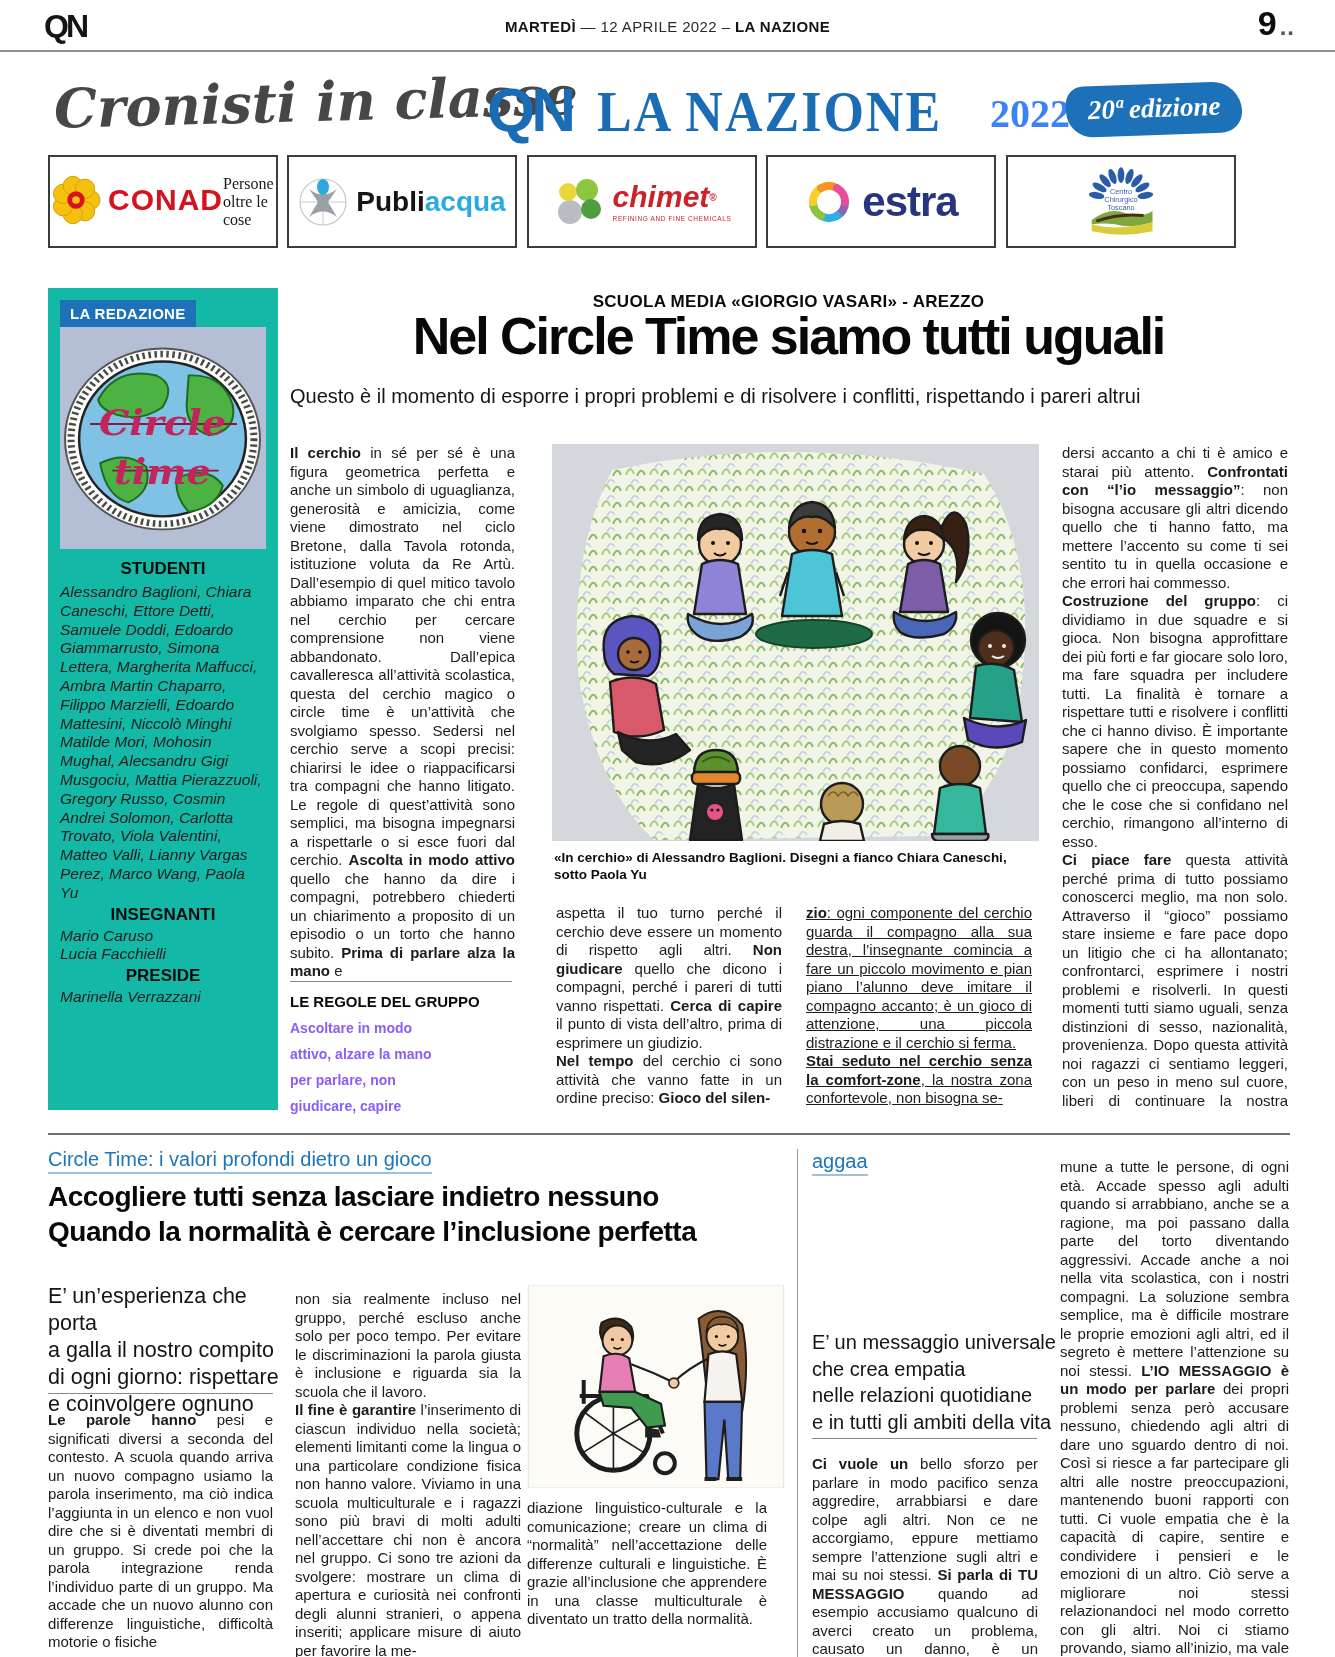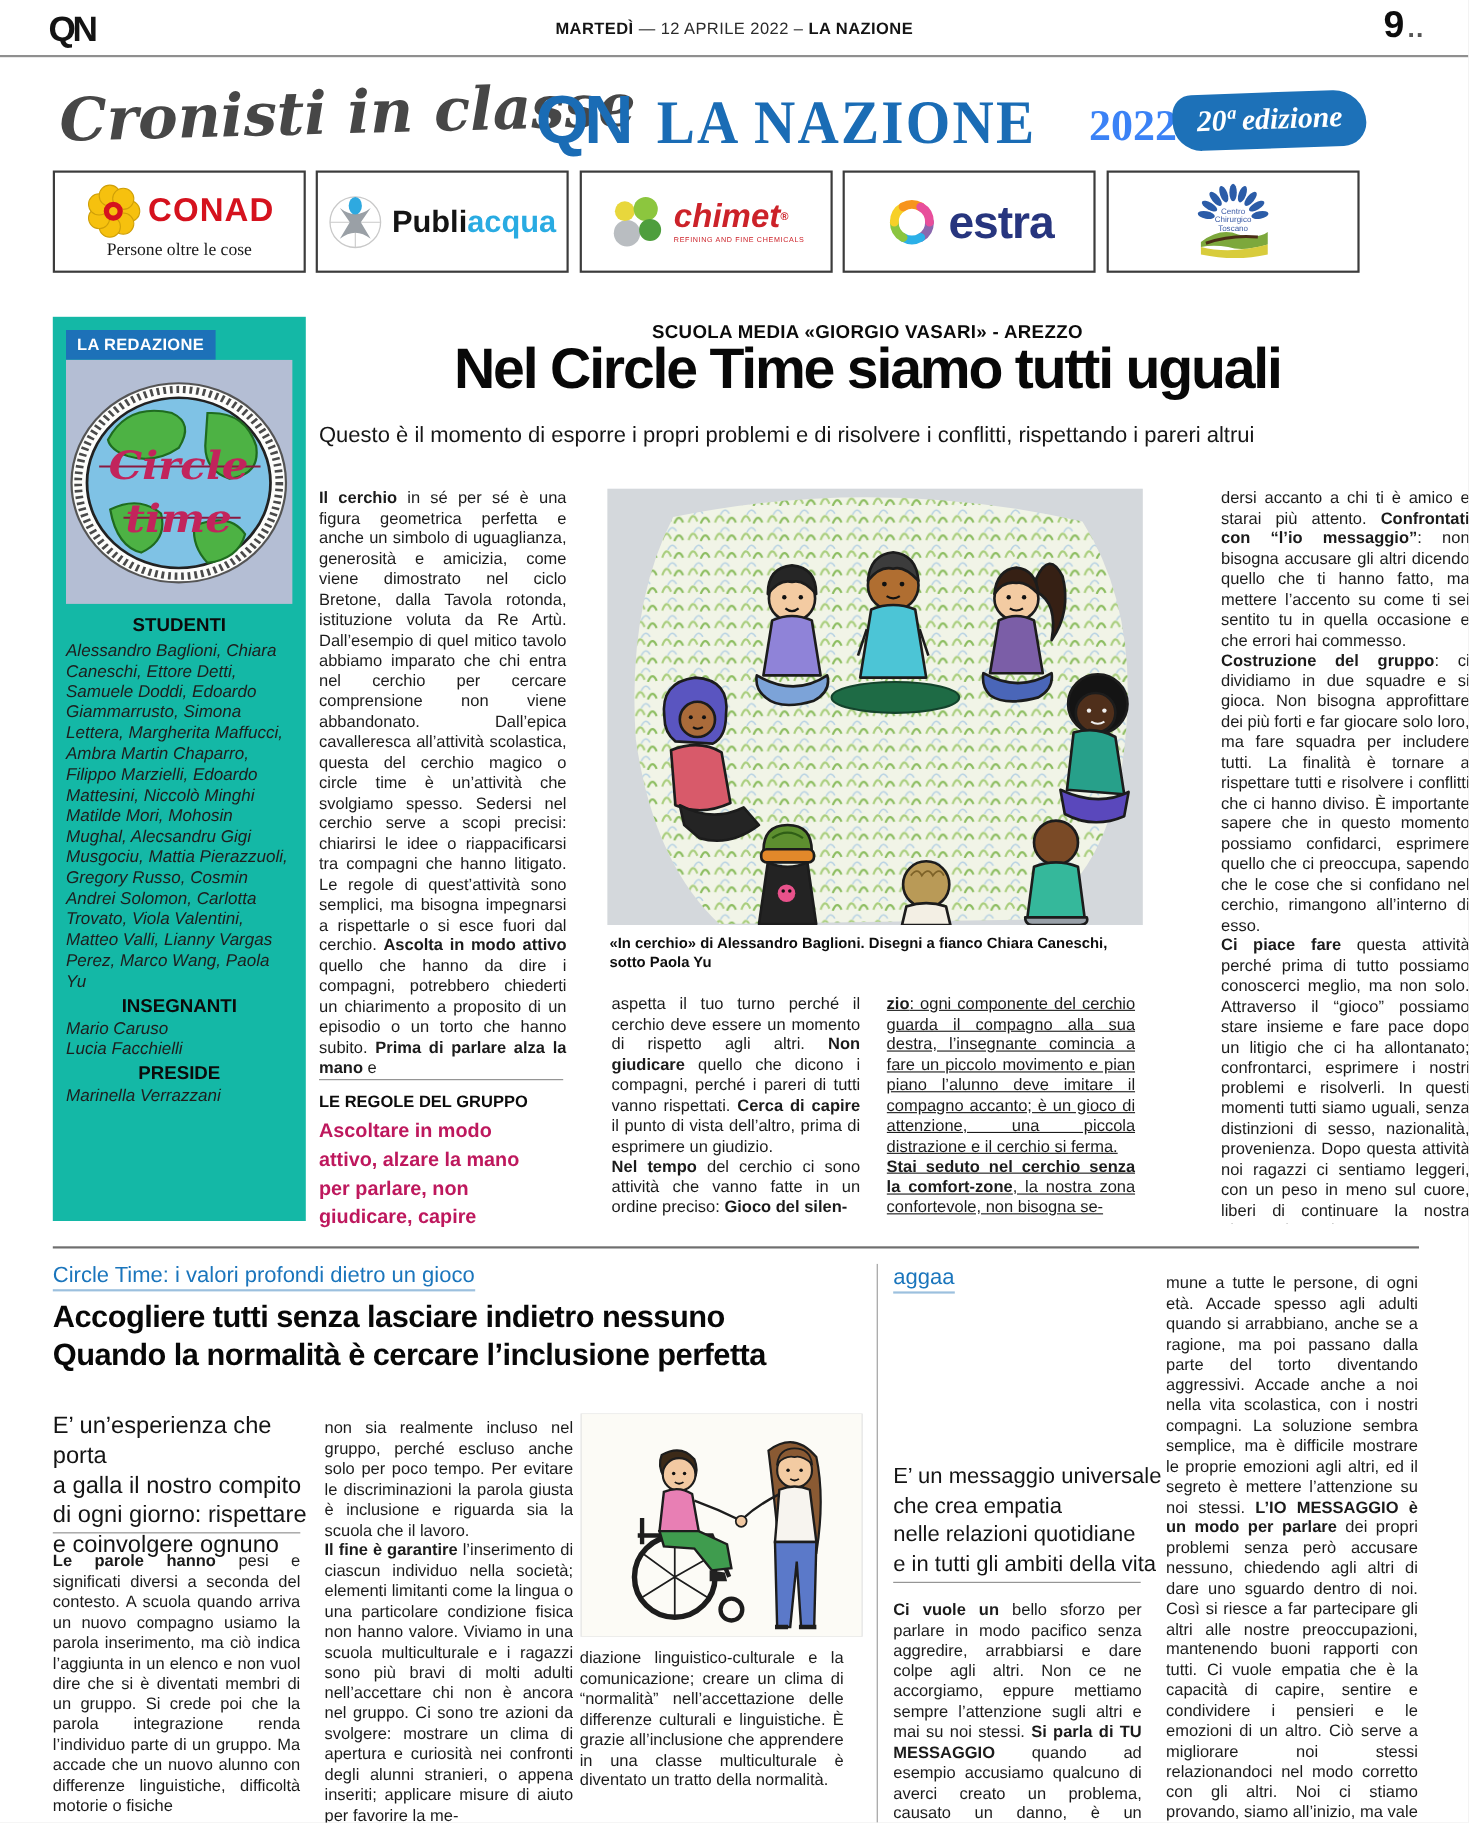--- a/index.html
+++ b/index.html
@@ -20,21 +20,21 @@
   .masthead{position:absolute;left:597px;top:80px;font-family:"Liberation Serif",serif;font-weight:700;font-size:52px;
             letter-spacing:2px;color:#1a6cb5;transform:scaleY(1.08);transform-origin:left top;}
   .year{position:absolute;left:990px;top:90px;font-family:"Liberation Serif",serif;font-weight:700;font-size:40px;color:#3b82f6;}
   .badge20{position:absolute;left:1066px;top:84px;background:#1d71b8;color:#fff;font-family:"Liberation Serif",serif;
            font-style:italic;font-weight:700;font-size:27px;padding:9px 22px 11px;transform:rotate(-2deg);
            border-radius:20px 34px 24px 30px;}
   
   .spbox{position:absolute;top:155px;width:230px;height:93px;background:#fff;border:2px solid #3c3c3c;
          box-sizing:border-box;display:flex;align-items:center;justify-content:center;gap:8px;}
   .sp1{left:48px;}.sp2{left:287px;}.sp3{left:527px;}.sp4{left:766px;}.sp5{left:1006px;}
-  .conad-wrap{display:flex;flex-direction:column;align-items:center;}
+  .conad-wrap{display:flex;flex-direction:row;align-items:flex-start;}
   .conad-row{display:flex;align-items:center;gap:6px;}
   .conad-name{font-weight:900;font-size:30px;letter-spacing:1px;color:#d5121e;}
   .conad-tag{font-family:"Liberation Serif",serif;font-size:16px;color:#1a1a1a;margin-top:1px;}
   .publi-black{font-weight:900;font-size:28px;color:#141414;}
   .publi-cyan{font-weight:900;font-size:28px;color:#29abe2;}
   .chimet-col{display:flex;flex-direction:column;align-items:flex-start;}
   .chimet-name{font-style:italic;font-weight:900;font-size:30px;color:#cc2229;line-height:1;}
   .chimet-reg{font-size:10px;vertical-align:super;}
   .chimet-tag{font-size:6.5px;color:#cc2229;letter-spacing:.6px;margin-top:3px;}
   .estra-name{font-weight:600;font-size:42px;color:#27357e;letter-spacing:-1px;}
@@ -56,27 +56,27 @@
                font-size:17px;letter-spacing:.3px;color:#0b0b0b;}
   .main-headline{position:absolute;left:287px;top:309px;width:1003px;text-align:center;font-weight:900;
                  font-size:52px;line-height:1.05;letter-spacing:-2px;color:#080808;white-space:nowrap;}
   .main-subtitle{position:absolute;left:290px;top:384px;width:1003px;font-size:20px;line-height:1.2;color:#161616;}
   .bodycol{position:absolute;font-size:15px;line-height:18.5px;color:#1b1b1b;text-align:justify;
            white-space:pre-line;overflow:hidden;}
   .bodycol b{font-weight:800;}
   #mcol1{left:290px;top:444px;width:225px;height:540px;}
   #mcol2{left:556px;top:904px;width:226px;height:208px;}
   #mcol3{left:806px;top:904px;width:226px;height:208px;text-decoration:underline;}
-  #mcol4{left:1062px;top:444px;width:226px;height:668px;margin-left:48px;}
+  #mcol4{left:1062px;top:444px;width:226px;height:668px;}
   .photo{position:absolute;left:552px;top:444px;width:487px;height:397px;}
   .caption{position:absolute;left:554px;top:849px;width:486px;font-weight:700;font-size:13.5px;line-height:17px;color:#0e0e0e;}
   .rules-rule{position:absolute;left:290px;top:981px;width:222px;height:1px;background:#8a8a8a;}
   .rules-label{position:absolute;left:290px;top:993px;font-weight:800;font-size:15px;color:#0b0b0b;}
-  .rules-text{position:absolute;left:290px;top:1015px;width:230px;font-weight:800;font-size:18px;
-              line-height:26px;color:#be185d;white-space:pre-line;}
+  .rules-text{position:absolute;left:290px;top:1015px;width:230px;font-weight:800;font-size:14px;
+              line-height:26px;color:#8b5cf6;white-space:pre-line;}
   
   .section-rule{position:absolute;left:48px;top:1133px;width:1242px;height:2px;background:#6f6f6f;}
   .kicker-blue{position:absolute;font-size:20px;color:#1a75bc;}
   .kicker-blue span{border-bottom:2px solid #9cc0de;padding-bottom:2px;}
   #lkicker{left:48px;top:1148px;}
   #rkicker{left:812px;top:1150px;}
   .left-headline{position:absolute;left:48px;top:1179px;width:748px;font-weight:900;font-size:28px;
                  line-height:35px;letter-spacing:-.5px;color:#080808;white-space:pre-line;}
   .left-intro{position:absolute;left:48px;top:1283px;width:232px;font-size:21.5px;line-height:27px;
               color:#141414;white-space:pre-line;}

